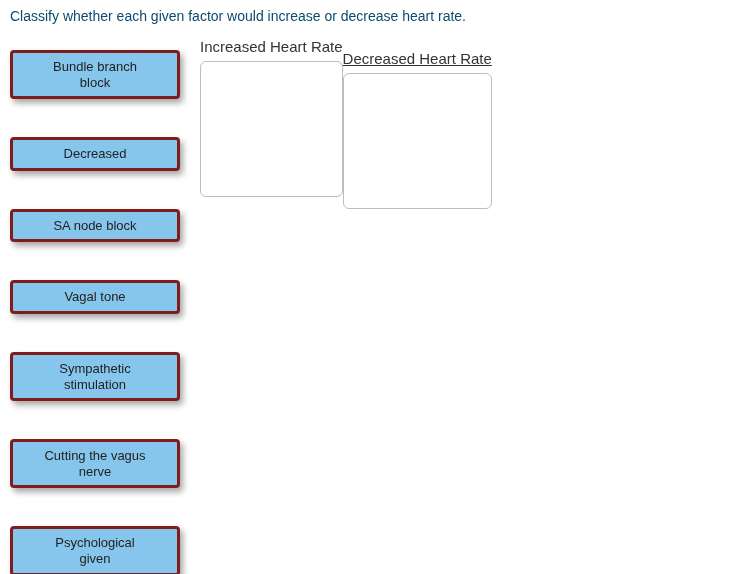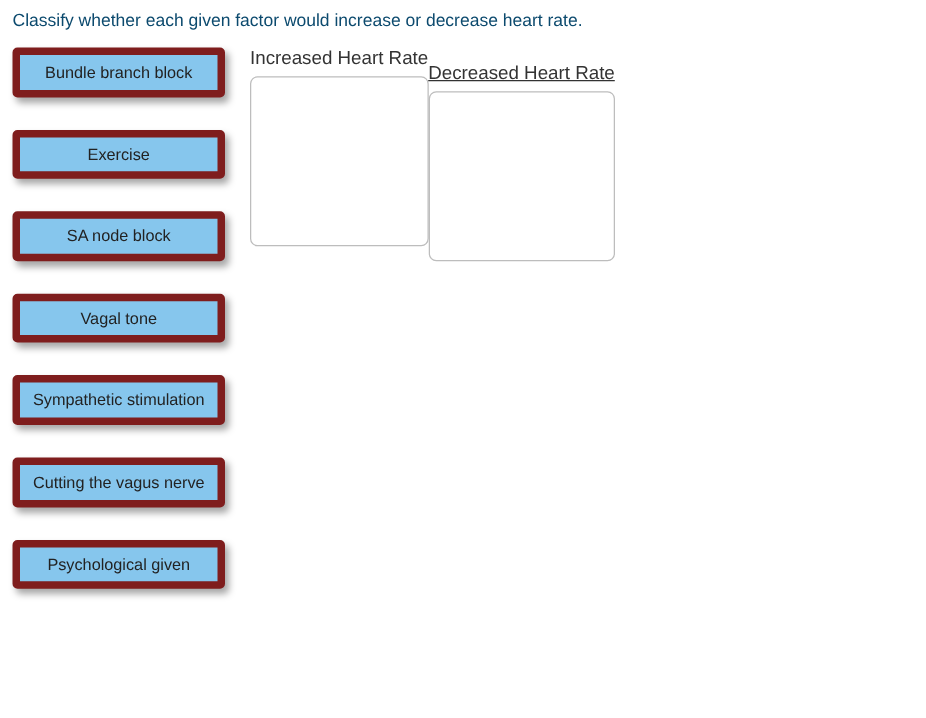--- a/index.html
+++ b/index.html
@@ -26,33 +26,34 @@
     }
     .factors-column {
       display: flex;
       flex-direction: column;
       gap: 26px;
       width: 170px;
       flex-shrink: 0;
     }
     .factor-chip {
       background: #86c6ed;
-      border: 6px solid #7f1d1d;
+      border: 3px solid #7f1d1d;
       border-radius: 4px;
-      padding: 6px 8px;
+      padding: 6px 25px;
       text-align: center;
       font-size: 13px;
       color: #222;
       cursor: move;
       box-shadow: 3px 4px 6px rgba(0,0,0,0.35);
       min-height: 32px;
       display: flex;
       align-items: center;
       justify-content: center;
       line-height: 1.2;
+      margin-top: 12px;
     }
     .drop-column {
       flex: 1;
       display: flex;
       padding-top: 0px;
     }
     .drop-section {
       margin-bottom: 28px;
     }
     .drop-title {
@@ -70,21 +71,21 @@
   </style>
 </head>
 <body>
 
 <div class="instruction">Classify whether each given factor would increase or decrease heart rate.</div>
 
 <div class="content">
 
   <div class="factors-column">
     <div class="factor-chip">Bundle branch block</div>
-    <div class="factor-chip">Exercise</div>
+    <div class="factor-chip">Decreased</div>
     <div class="factor-chip">SA node block</div>
     <div class="factor-chip">Vagal tone</div>
     <div class="factor-chip">Sympathetic stimulation</div>
     <div class="factor-chip">Cutting the vagus nerve</div>
     <div class="factor-chip">Psychological given</div>
   </div>
 
   <div class="drop-column">
 
     <div class="drop-section">

